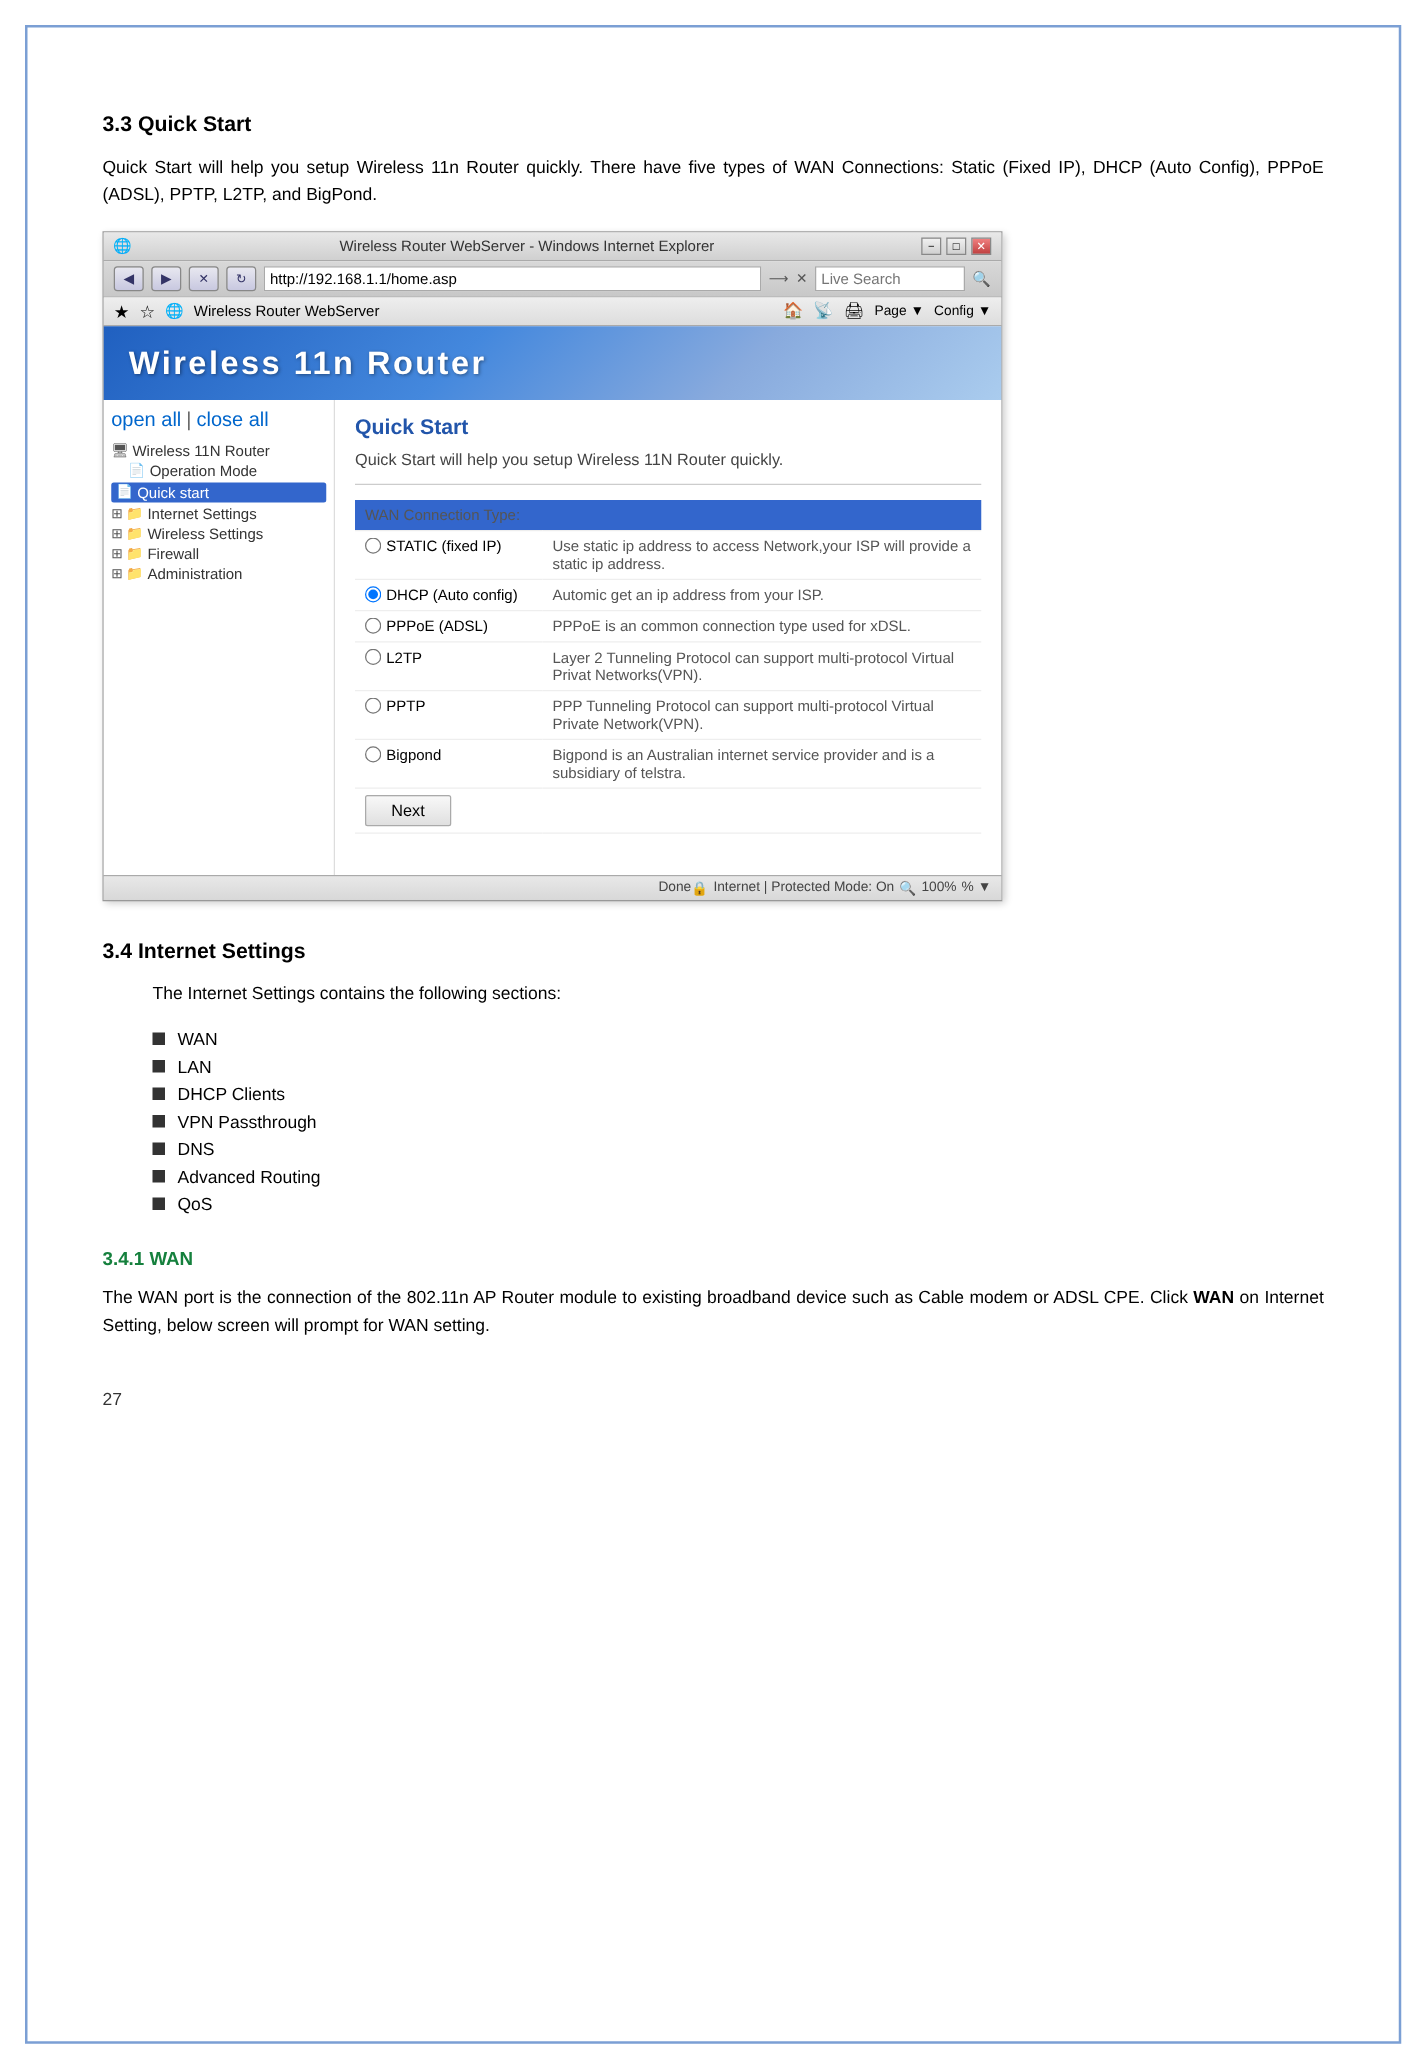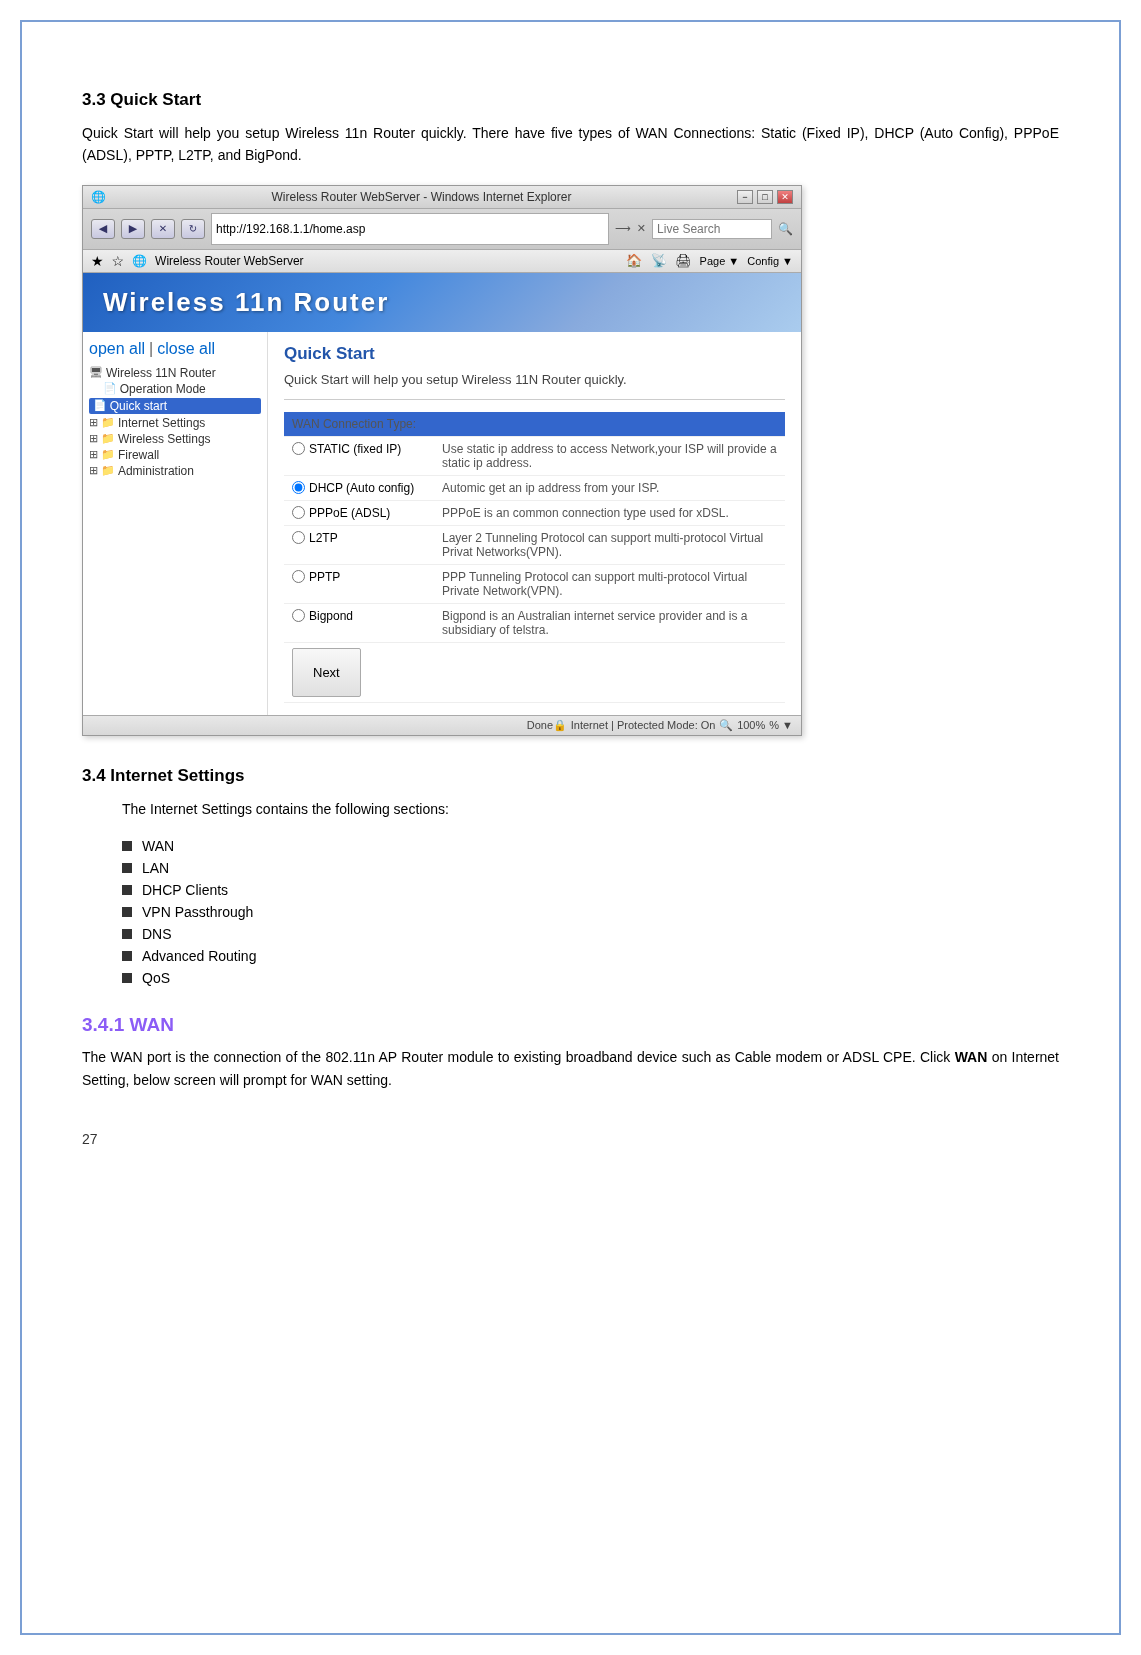--- a/index.html
+++ b/index.html
@@ -81,21 +81,21 @@
       border-radius: 3px;
       display: flex;
       align-items: center;
       justify-content: center;
       font-size: 11px;
       cursor: pointer;
       color: #336;
     }
     .address-input {
       flex: 1;
-      height: 32px;
+      height: 20px;
       border: 1px solid #aaa;
       background: #fff;
       padding: 0 4px;
       font-size: 12px;
     }
     .search-input {
       width: 120px;
       height: 20px;
       border: 1px solid #aaa;
       background: #fff;
@@ -234,21 +234,21 @@
       align-items: center;
       gap: 4px;
     }
     .next-btn-row {
       padding: 8px;
       text-align: left;
     }
     .next-btn {
       background: linear-gradient(to bottom, #f8f8f8, #e0e0e0);
       border: 1px solid #aaa;
-      padding: 16px 20px;
+      padding: 4px 20px;
       font-size: 13px;
       cursor: pointer;
       border-radius: 2px;
     }
     .browser-statusbar {
       background: linear-gradient(to bottom, #e8e8e8, #d8d8d8);
       padding: 3px 8px;
       display: flex;
       align-items: center;
       justify-content: flex-end;
@@ -283,23 +283,23 @@
       height: 10px;
       background: #333;
       margin-top: 3px;
       flex-shrink: 0;
     }
     
     .section-341 {
       margin-top: 28px;
     }
     .section-341-heading {
-      font-size: 19px;
+      font-size: 15px;
       font-weight: bold;
-      color: #8b5cf6;
+      color: #15803d;
       margin-bottom: 10px;
     }
     .page-number {
       text-align: left;
       font-size: 14px;
       margin-top: 40px;
       color: #333;
     }
     .bold-inline {
       font-weight: bold;

